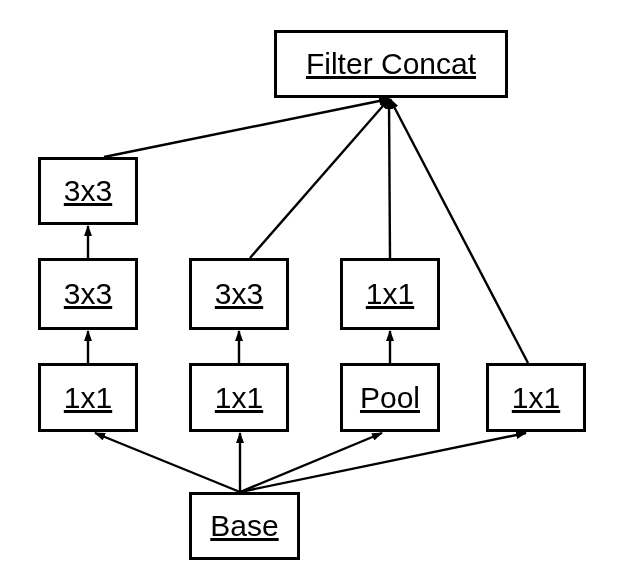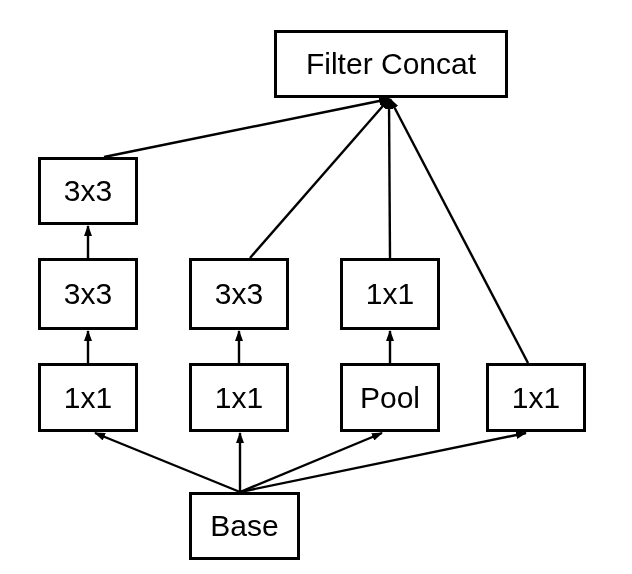--- a/index.html
+++ b/index.html
@@ -25,20 +25,21 @@
   .node {
     position: absolute;
     box-sizing: border-box;
     border: 3px solid #000000;
     background: #ffffff;
     display: flex;
     align-items: center;
     justify-content: center;
     color: #000000;
     z-index: 2;
+    text-decoration: underline;
   }
   .node-label {
     font-family: "Liberation Sans", sans-serif;
     font-size: 30px;
     line-height: 1;
     letter-spacing: 0px;
     color: #000000;
     white-space: nowrap;
     user-select: none;
   }

